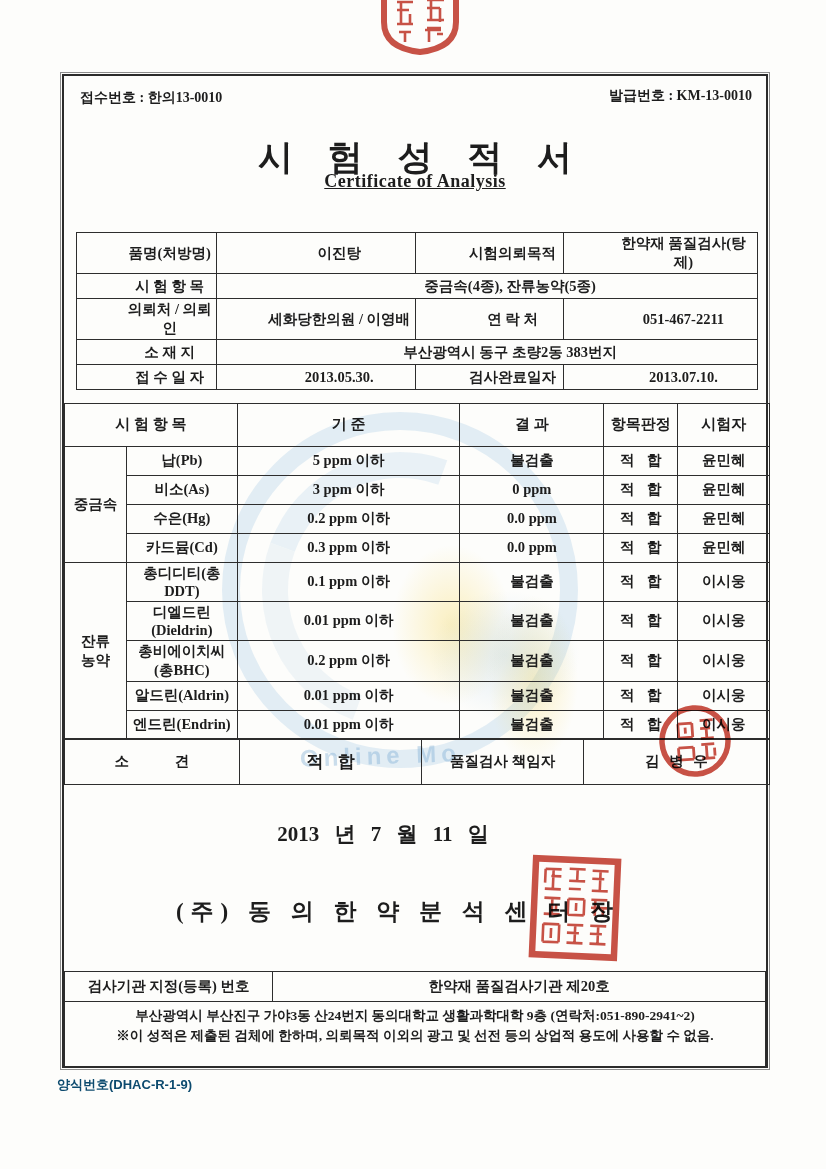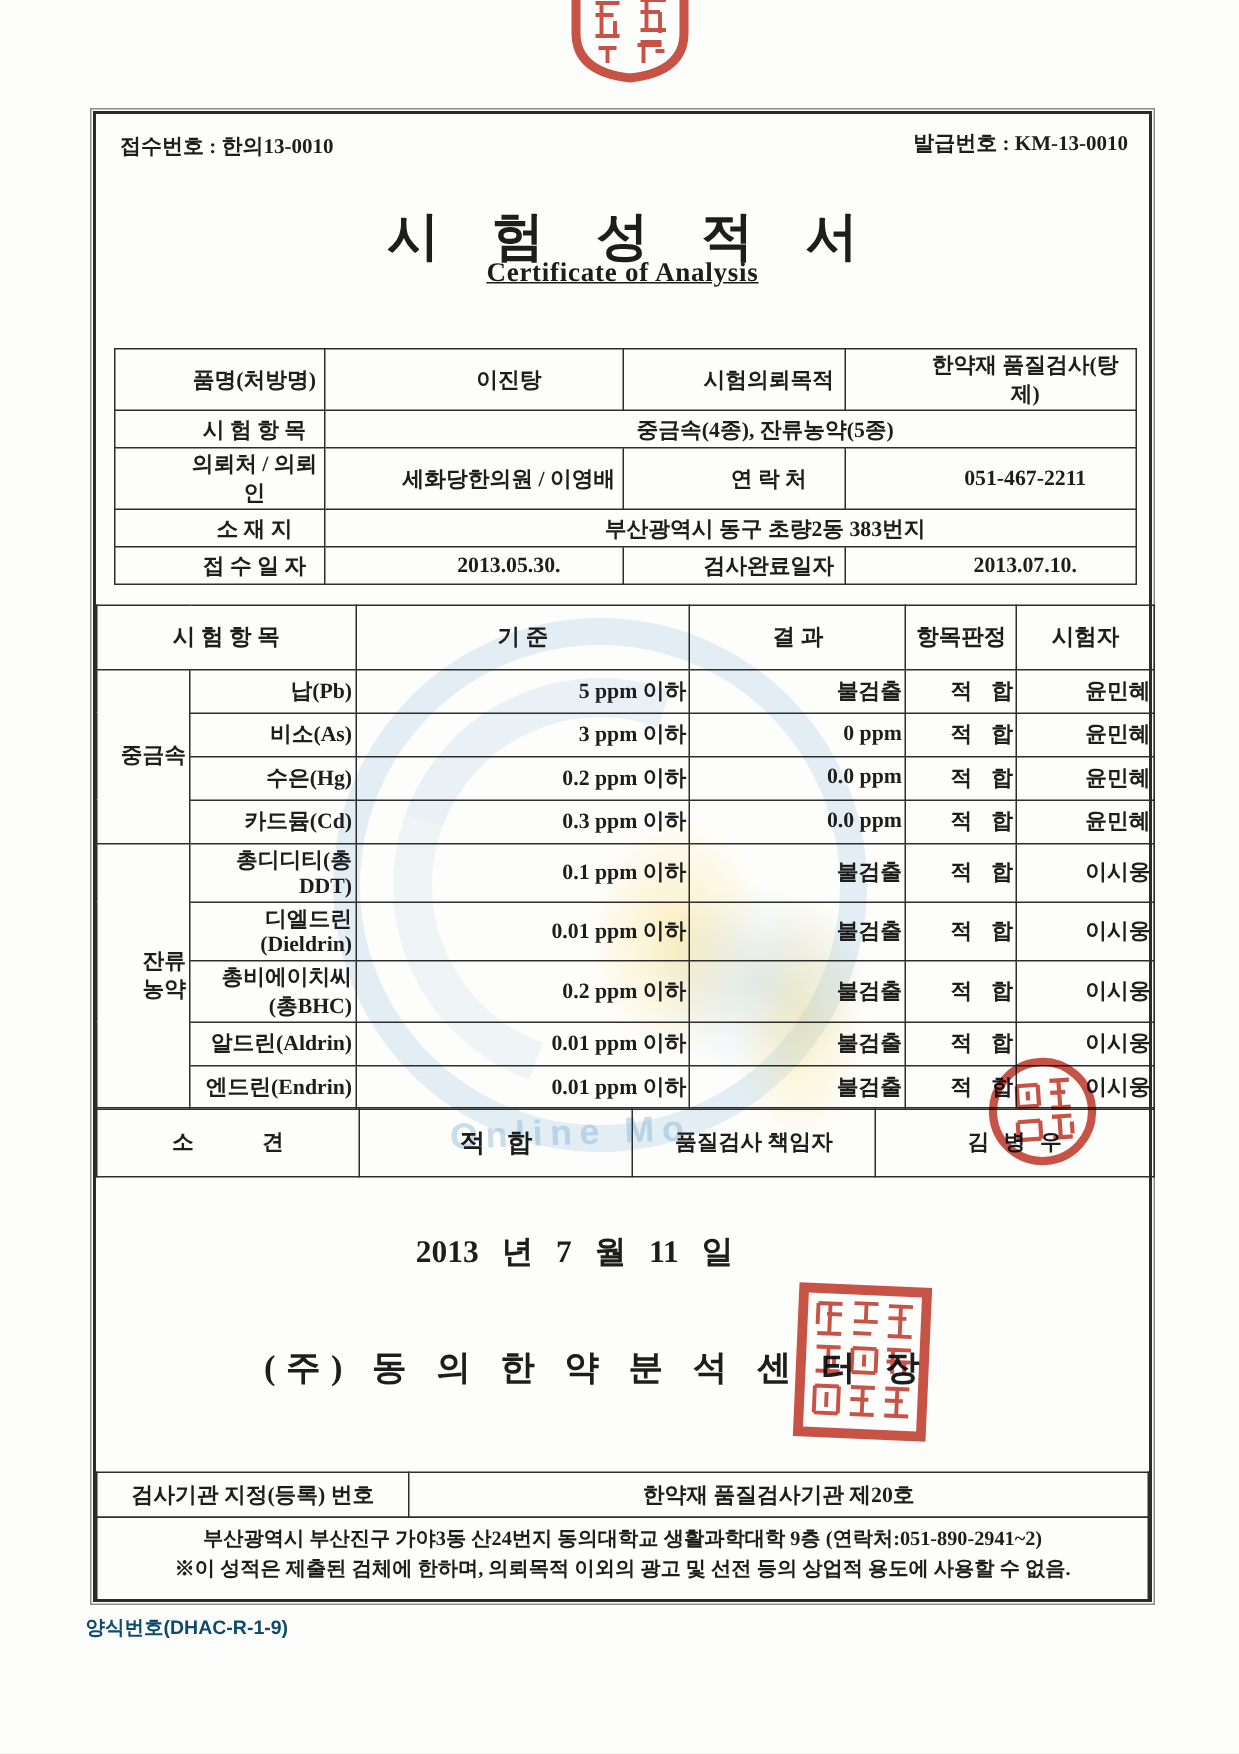--- a/index.html
+++ b/index.html
@@ -51,37 +51,37 @@
   td, th { border:1.5px solid #2d2d2d; text-align:center; vertical-align:middle;
     font-size:14.5px; font-weight:bold; padding:1px 2px; }
 
   .info-wrap { left:12px; top:156px; width:682px; }
   .info-wrap td { height:25px;padding-left:48px; }
   .statement { left:0; right:0; top:295px; text-align:center; font-size:15px; }
 
   .results-wrap { left:0; top:328px; width:706px; }
   .results-wrap table { margin-top:-1.5px; }
   .results-wrap .hdr td { height:43px; font-size:15px; }
-  .results-wrap .r td { height:29px;text-align:right; }
+  .results-wrap .r td { height:29px; }
   .group-cell { white-space:pre-line; line-height:1.25; }
   .judg { word-spacing:9px; }
   .op td { height:46px; }
   .op .op-label { letter-spacing:0; word-spacing:42px; }
   .op .op-value { font-size:17px; word-spacing:10px; }
   .op .op-name { word-spacing:6px; }
 
   .date-line { left:0; right:64px; top:744px; text-align:center;
     font-size:21px; word-spacing:10px; }
   .issuer-line { left:0; right:34px; top:820px; text-align:center;
     font-size:23px; letter-spacing:7px; }
 
   .bottom-wrap { left:0; right:0; bottom:0; }
   .bottom-wrap td { height:30px; }
   .addr-box { border:1.5px solid #2d2d2d; border-bottom:none; margin-top:-1.5px;
-    padding:4px 6px 10px; text-align:center; }
+    padding:4px 6px 20px; text-align:center; }
   .addr-line { font-size:13.5px; line-height:1.5; }
 
   .form-no { left:57px; top:1076px; font-family:"Liberation Sans",sans-serif;
     font-size:13px; font-weight:bold; color:#0c4a6e; z-index:2; }
 
   svg { display:block; }
 </style>
 </head>
 <body>
 

